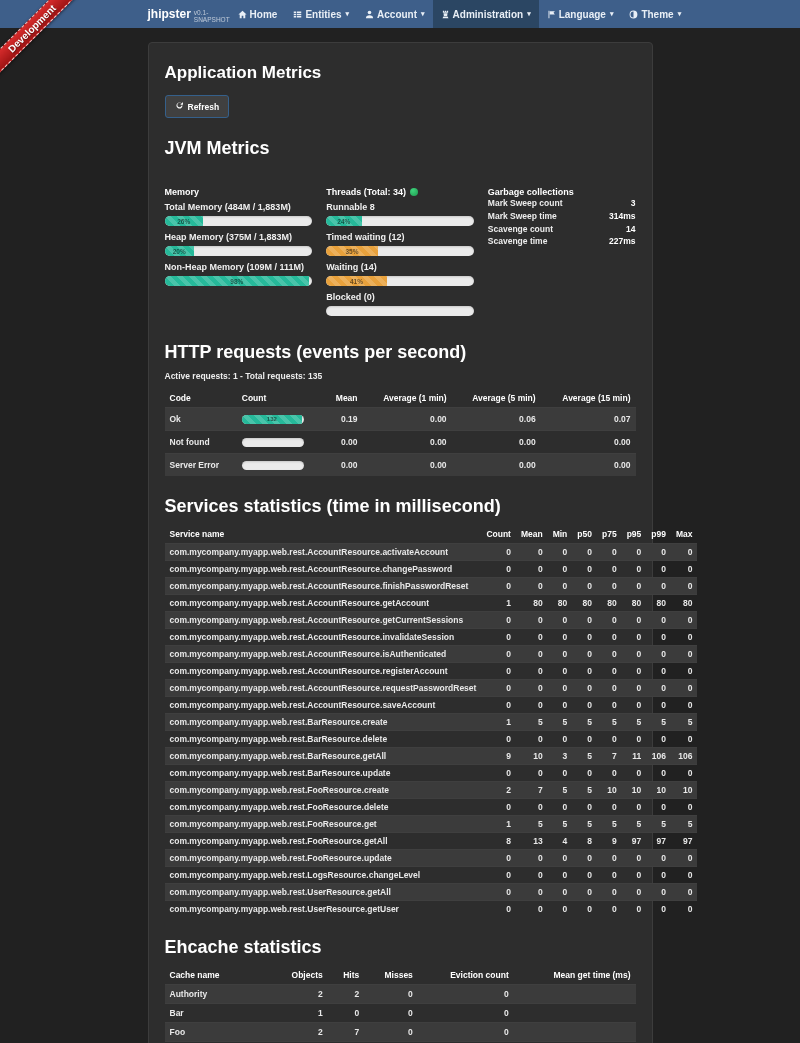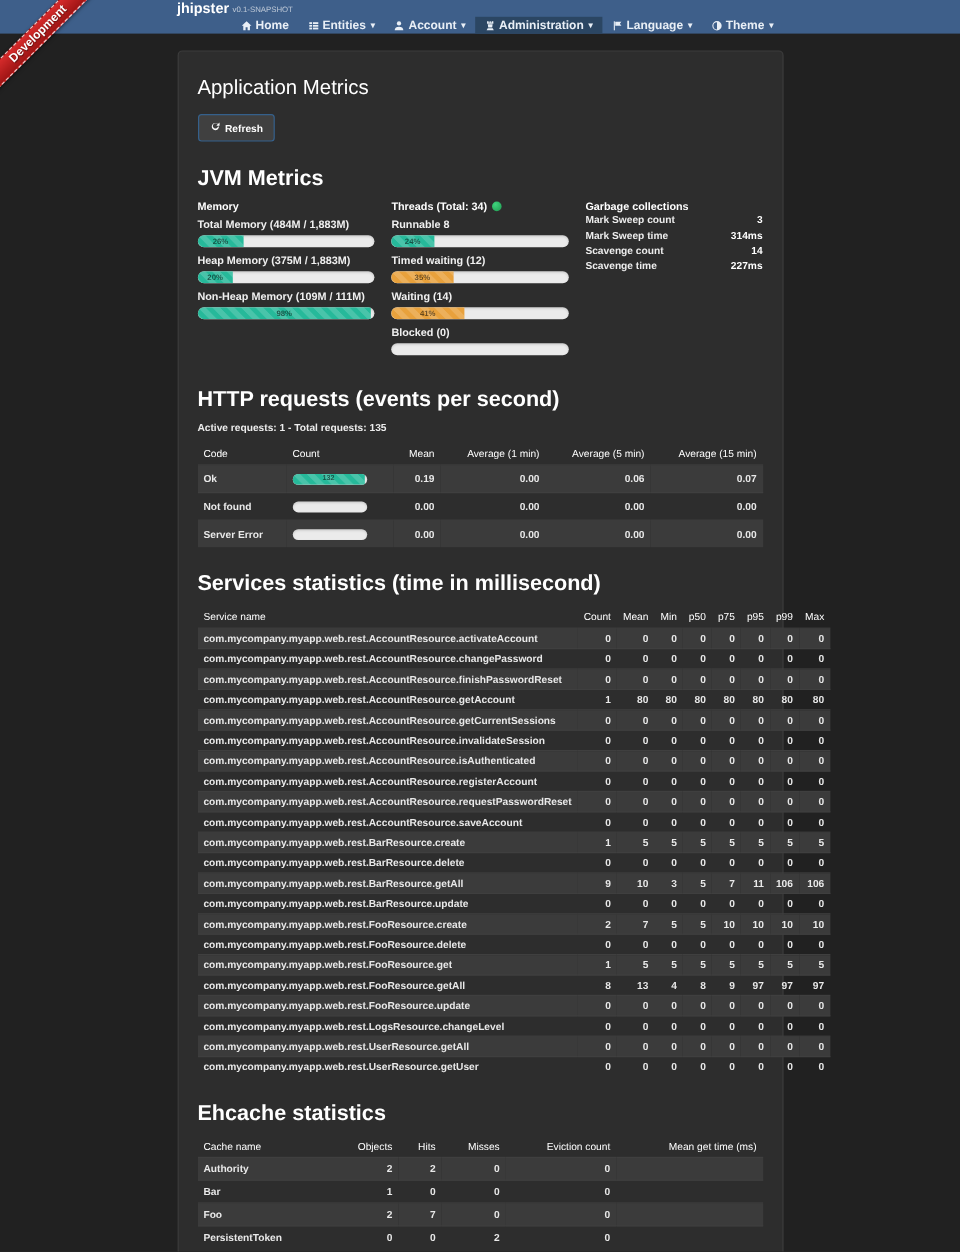--- a/index.html
+++ b/index.html
@@ -19,66 +19,66 @@
     background: linear-gradient(#d62b2b, #9e1414);
     border-top: 1px dashed rgba(255,255,255,0.75);
     border-bottom: 1px dashed rgba(255,255,255,0.75);
     text-align: center; padding: 2px 0;
     color: #fff; font-size: 10px; font-weight: bold;
     text-shadow: 0 1px 1px rgba(0,0,0,0.5);
     box-shadow: 0 1px 3px rgba(0,0,0,0.5);
   }
   
   .navbar { height: 28px; background: #3e5f8a; position: relative; z-index: 10; }
-  .nav-container { width: 505px; margin: 0 auto; display: flex; align-items: stretch; height: 100%; flex-direction: column; }
+  .nav-container { width: 505px; margin: 0 auto; display: flex; align-items: stretch; height: 100%; }
   .brand { display: flex; align-items: center; gap: 3px; color: #fff; cursor: pointer; }
   .brand-name { font-weight: bold; font-size: 12px; }
   .brand-version { font-size: 6.5px; color: rgba(255,255,255,0.65); margin-top: 3px; }
   .nav { list-style: none; display: flex; margin-left: auto; height: 100%; }
   .nav-item {
     display: flex; align-items: center; gap: 3px; padding: 0 8px;
     font-size: 10px; font-weight: bold; color: #e9eff6; cursor: pointer; white-space: nowrap;
   }
   .nav-item.active { background: #2b4663; }
   .nav-icon { display: inline-flex; }
   .nav-icon svg { width: 9px; height: 9px; fill: #e9eff6; display: block; }
   .caret { font-size: 7px; margin-left: 1px; }
   
   .container { width: 505px; margin: 14px auto 0; }
   .panel { background: #2d2d2d; border: 1px solid #3c3c3c; border-radius: 4px; padding: 14px 16px 16px; }
-  .page-title { font-size: 17px; font-weight: normal; color: #fff; margin: 6px 0 12px; }
+  .page-title { font-size: 17px; font-weight: bold; color: #fff; margin: 6px 0 12px; }
   .btn-refresh {
     display: inline-flex; align-items: center; gap: 4px;
     background: #404040; border: 1px solid #35608b; border-radius: 3px;
     color: #fff; font-family: inherit; font-size: 8.5px; font-weight: bold;
     padding: 5px 9px; cursor: pointer;
   }
   .btn-refresh svg { width: 9px; height: 9px; fill: #fff; }
   h3.section-title { font-size: 18px; font-weight: bold; color: #fff; margin: 20px 0 8px; }
   
   .jvm-grid { display: grid; grid-template-columns: 1fr 1fr 1fr; column-gap: 14px; font-size: 8.5px; }
-  .col-title { font-weight: bold; font-size: 9px; color: #fff; display: flex; align-items: center; gap: 4px; }
+  .col-title { font-weight: bold; font-size: 9px; color: #fff; display: flex; align-items: center; gap: 4px; margin-top: 20px; }
   .metric-label { font-weight: bold; font-size: 9px; color: #f0f0f0; margin: 5px 0 4px; }
   .green-dot { width: 8px; height: 8px; border-radius: 50%; background: radial-gradient(circle at 35% 30%, #3fd47d, #1e9a4f); display: inline-block; }
   .progress { height: 10px; background: #ebebeb; border-radius: 5px; overflow: hidden; margin-bottom: 6px; box-shadow: inset 0 1px 2px rgba(0,0,0,0.15); }
   .progress-fill {
     height: 100%; display: flex; align-items: center; justify-content: center;
     background-image: linear-gradient(45deg, rgba(255,255,255,0.16) 25%, transparent 25%, transparent 50%, rgba(255,255,255,0.16) 50%, rgba(255,255,255,0.16) 75%, transparent 75%, transparent);
     background-size: 12px 12px;
   }
   .progress-fill.green { background-color: #26b99a; }
   .progress-fill.orange { background-color: #e8a13c; }
   .pct { font-size: 6.5px; font-weight: bold; color: rgba(0,0,0,0.55); white-space: nowrap; }
   .gc-row { display: flex; justify-content: space-between; font-size: 8.5px; line-height: 1.5; }
   .gc-label { font-weight: bold; color: #ededed; text-align: right; }
   .gc-value { font-weight: bold; color: #fff; }
   
   .http-sub { font-size: 8.5px; font-weight: bold; color: #ededed; margin-bottom: 8px; }
   table { width: 100%; border-collapse: collapse; font-size: 8.5px; }
-  th { font-weight: normal; color: #fff; text-align: left; padding: 4px 5px; }
+  th { font-weight: bold; color: #fff; text-align: left; padding: 4px 5px; }
   td { padding: 3px 5px; color: #e9e9e9; font-weight: bold; border-top: 1px solid #3f3f3f; }
   th.num, td.num { text-align: right; }
   tbody tr:nth-child(odd) { background: #3b3b3b; }
   #http-table td { padding: 6px 5px; }
   #ehcache-table td { padding: 4px 5px; }
   .progress.small { width: 62px; height: 9px; margin: 0; }
   .progress.small .pct { font-size: 6px; }
 </style>
 </head>
 <body>

